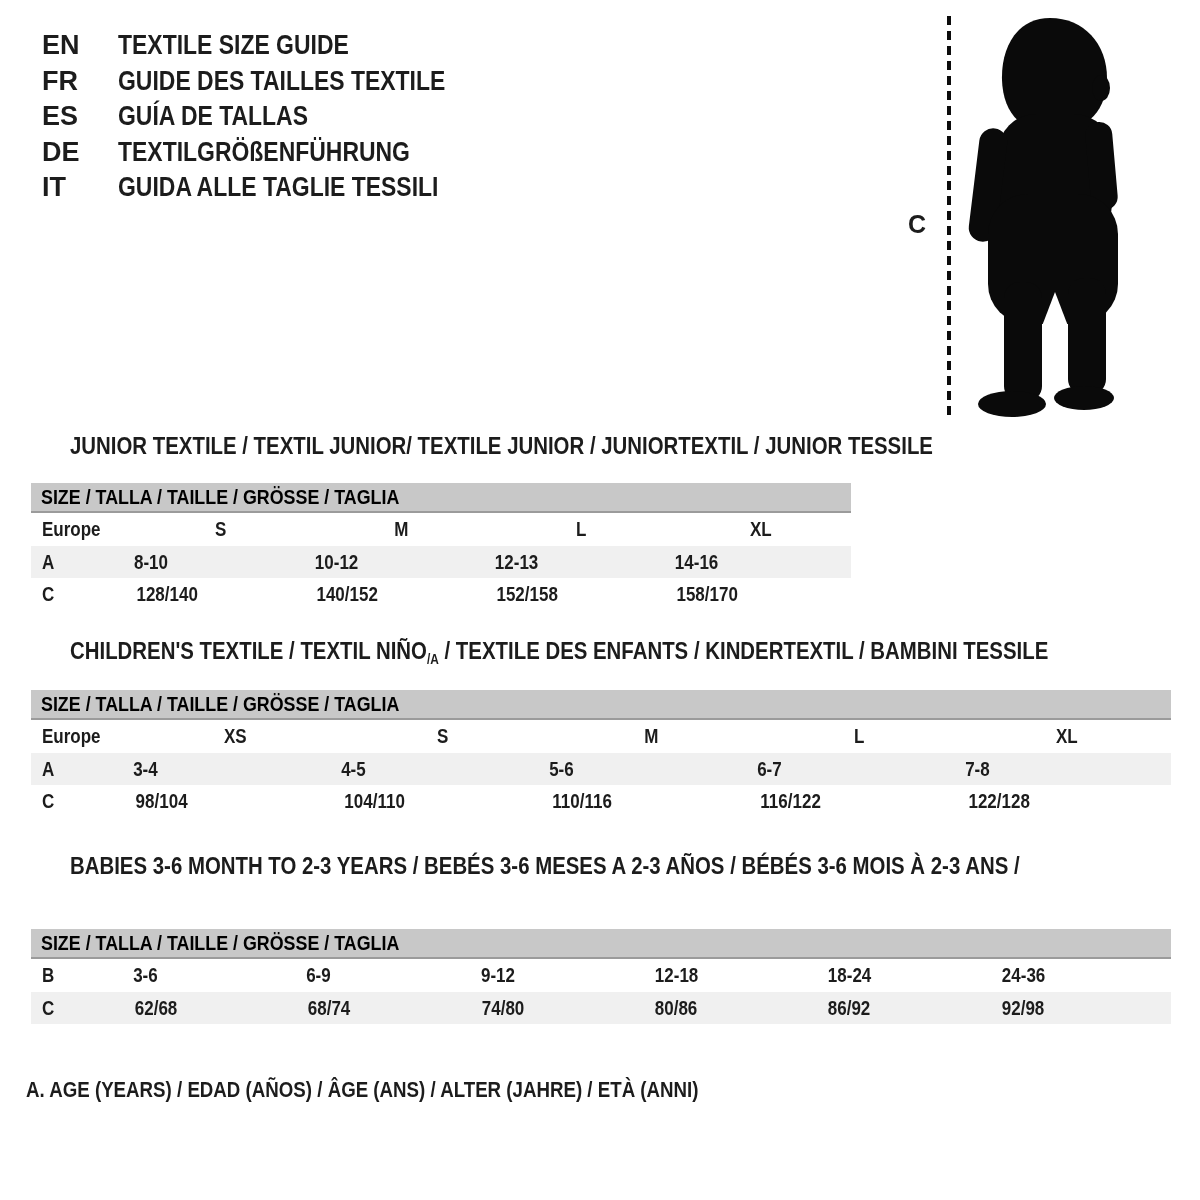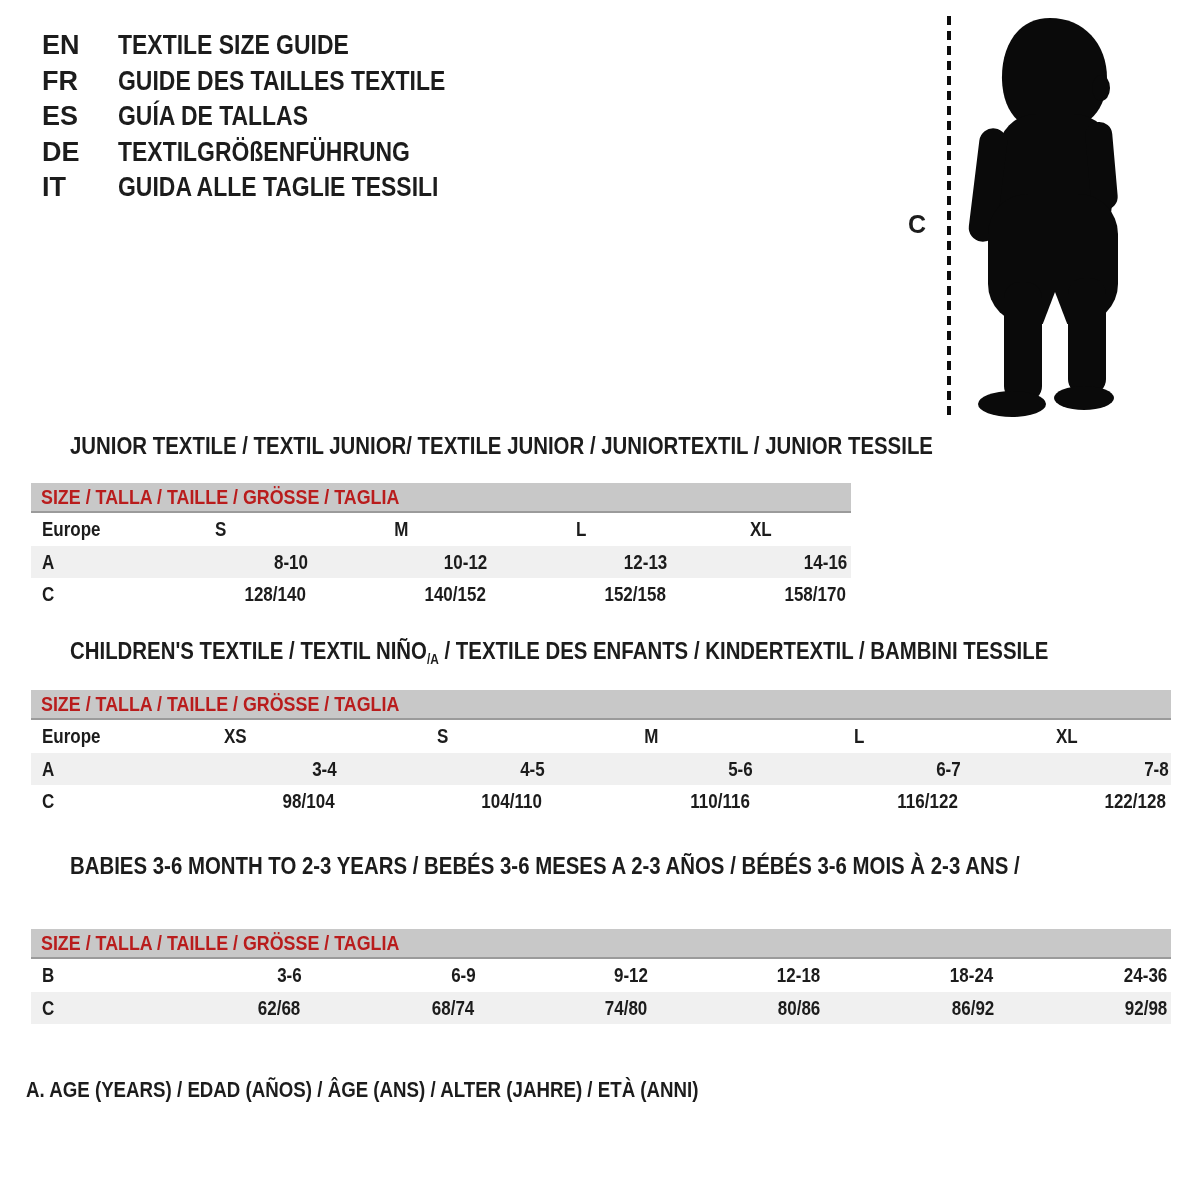--- a/index.html
+++ b/index.html
@@ -29,25 +29,25 @@
   
   .sec-title{left:42px;font-size:24px;line-height:26px;margin-left:28px;}
   .sec-title .sub{font-size:14px;vertical-align:-5px;}
   .sec-title-2l{line-height:32px;}
 
   
   table.size-table{position:absolute;border-collapse:collapse;table-layout:fixed;left:31px;}
   table.size-table th,table.size-table td{padding:0;font-weight:bold;vertical-align:middle;}
   tr.band-row td{
     background:#c8c8c8;height:28px;border-bottom:2px solid #9b9b9b;
-    text-align:left;padding-left:10px;font-size:21px;color:#b91c1c;
+    text-align:left;padding-left:10px;font-size:21px;color:#000000;
   }
   tr.cols-row th{height:33px;font-size:20px;text-align:center;}
   th.lbl,td.lbl{text-align:left !important;padding-left:11px !important;text-decoration:underline;}
-  table.size-table tbody td{height:32px;text-align:right;font-size:20px;}
+  table.size-table tbody td{height:32px;text-align:left;font-size:20px;}
   tr.striped td{background:#f0f0f0;}
   col.c-label{width:100px;}
 
   
   .legend{left:26px;top:1075px;}
   .legend-line{display:flex;align-items:center;height:30px;font-size:22px;}
 </style>
 </head>
 <body>
 

